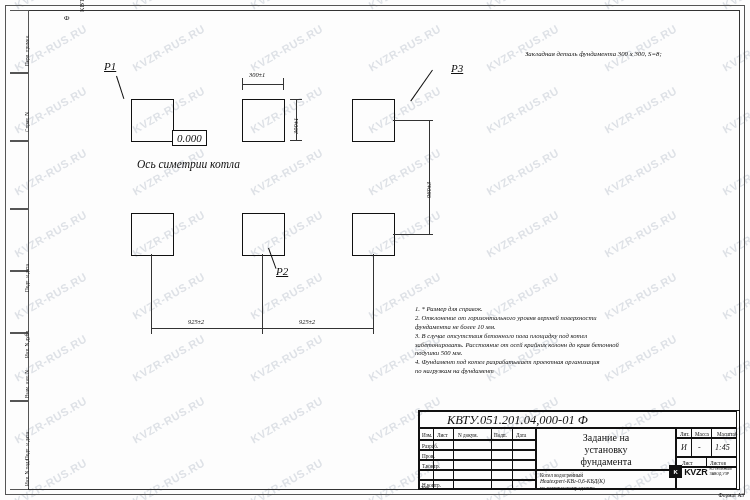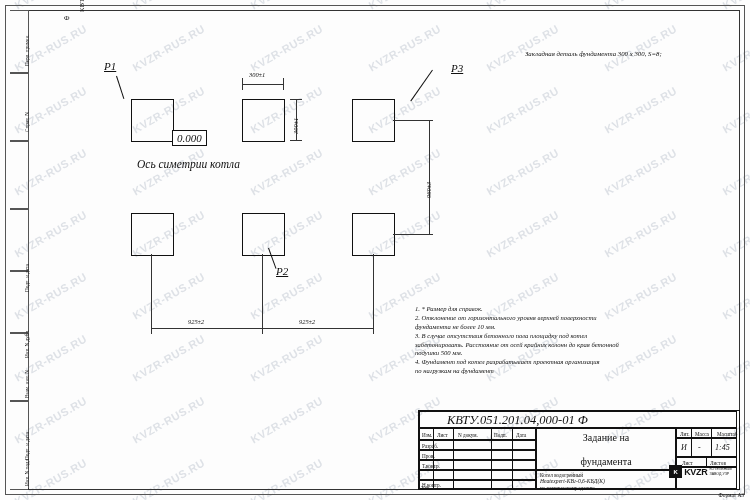--- a/index.html
+++ b/index.html
@@ -234,20 +234,21 @@
     </div>
     <div class="sm" style="left:2px;top:74px;">Утв.</div>
 
     <div class="ln" style="left:14px;top:17px;width:1px;height:61px;background:#111;"></div>
     <div class="ln" style="left:34px;top:17px;width:1px;height:61px;background:#111;"></div>
     <div class="ln" style="left:72px;top:17px;width:1px;height:61px;background:#111;"></div>
     <div class="ln" style="left:93px;top:17px;width:1px;height:61px;background:#111;"></div>
 
     <div class="bd c" style="left:117px;top:17px;width:140px;height:42px;">
       <div class="ttl" style="top:3px;">Задание на</div>
+      <div class="ttl" style="top:15px;">установку</div>
       <div class="ttl" style="top:27px;">фундамента</div>
     </div>
 
     <div class="bd c" style="left:117px;top:59px;width:140px;height:19px;">
       <span class="sm" style="left:3px;top:1px;">Котел водогрейный</span>
       <span class="sm-i" style="left:3px;top:7px;">Heatexpert-КВг-0,6-КБД(К)</span>
       <span class="sm" style="left:3px;top:14px;">по техническому зданию</span>
     </div>
 
     <div class="bd c" style="left:257px;top:17px;width:61px;height:10px;">

